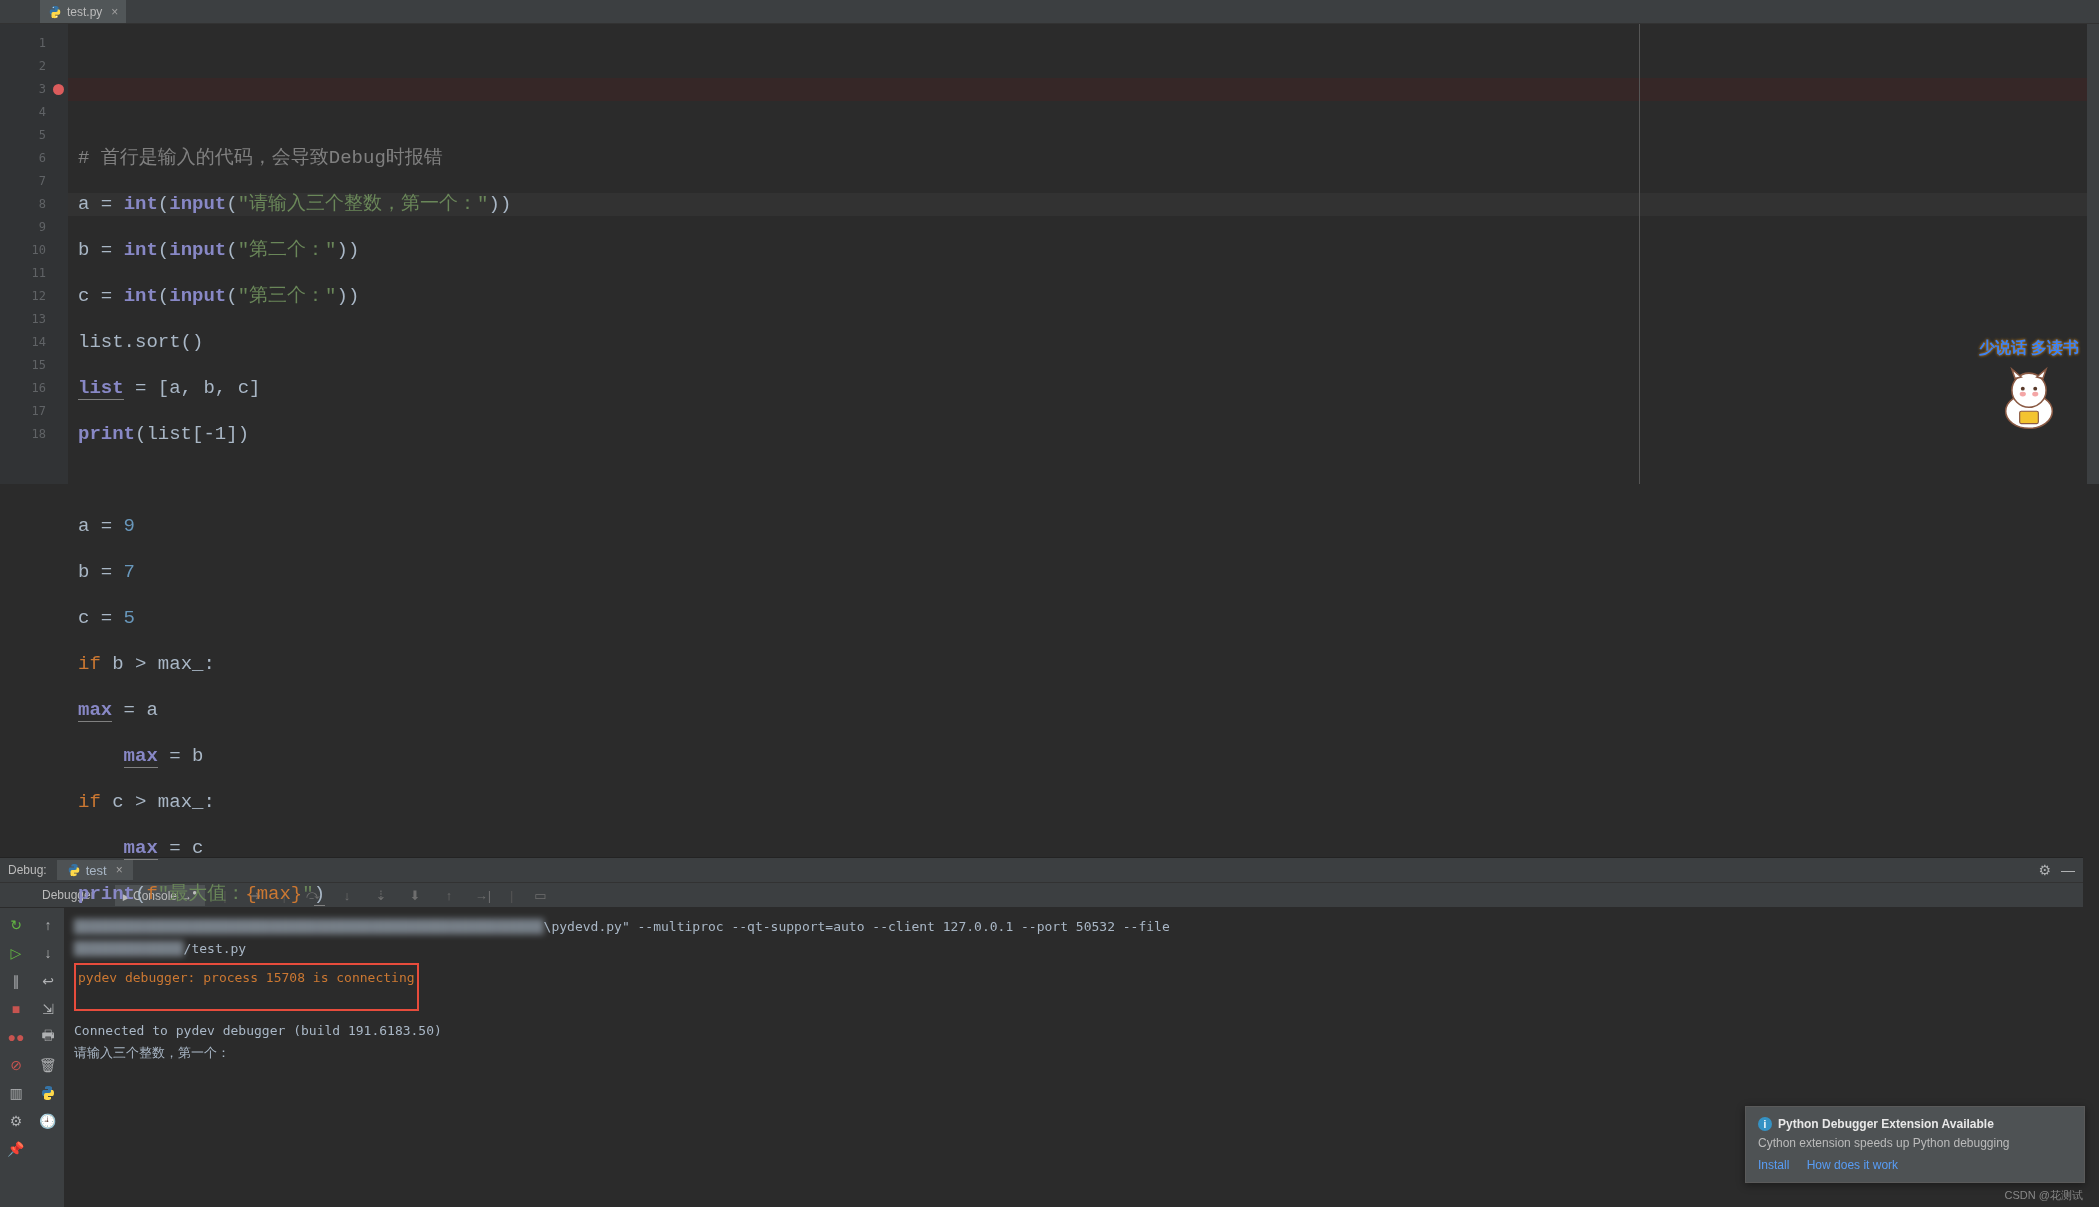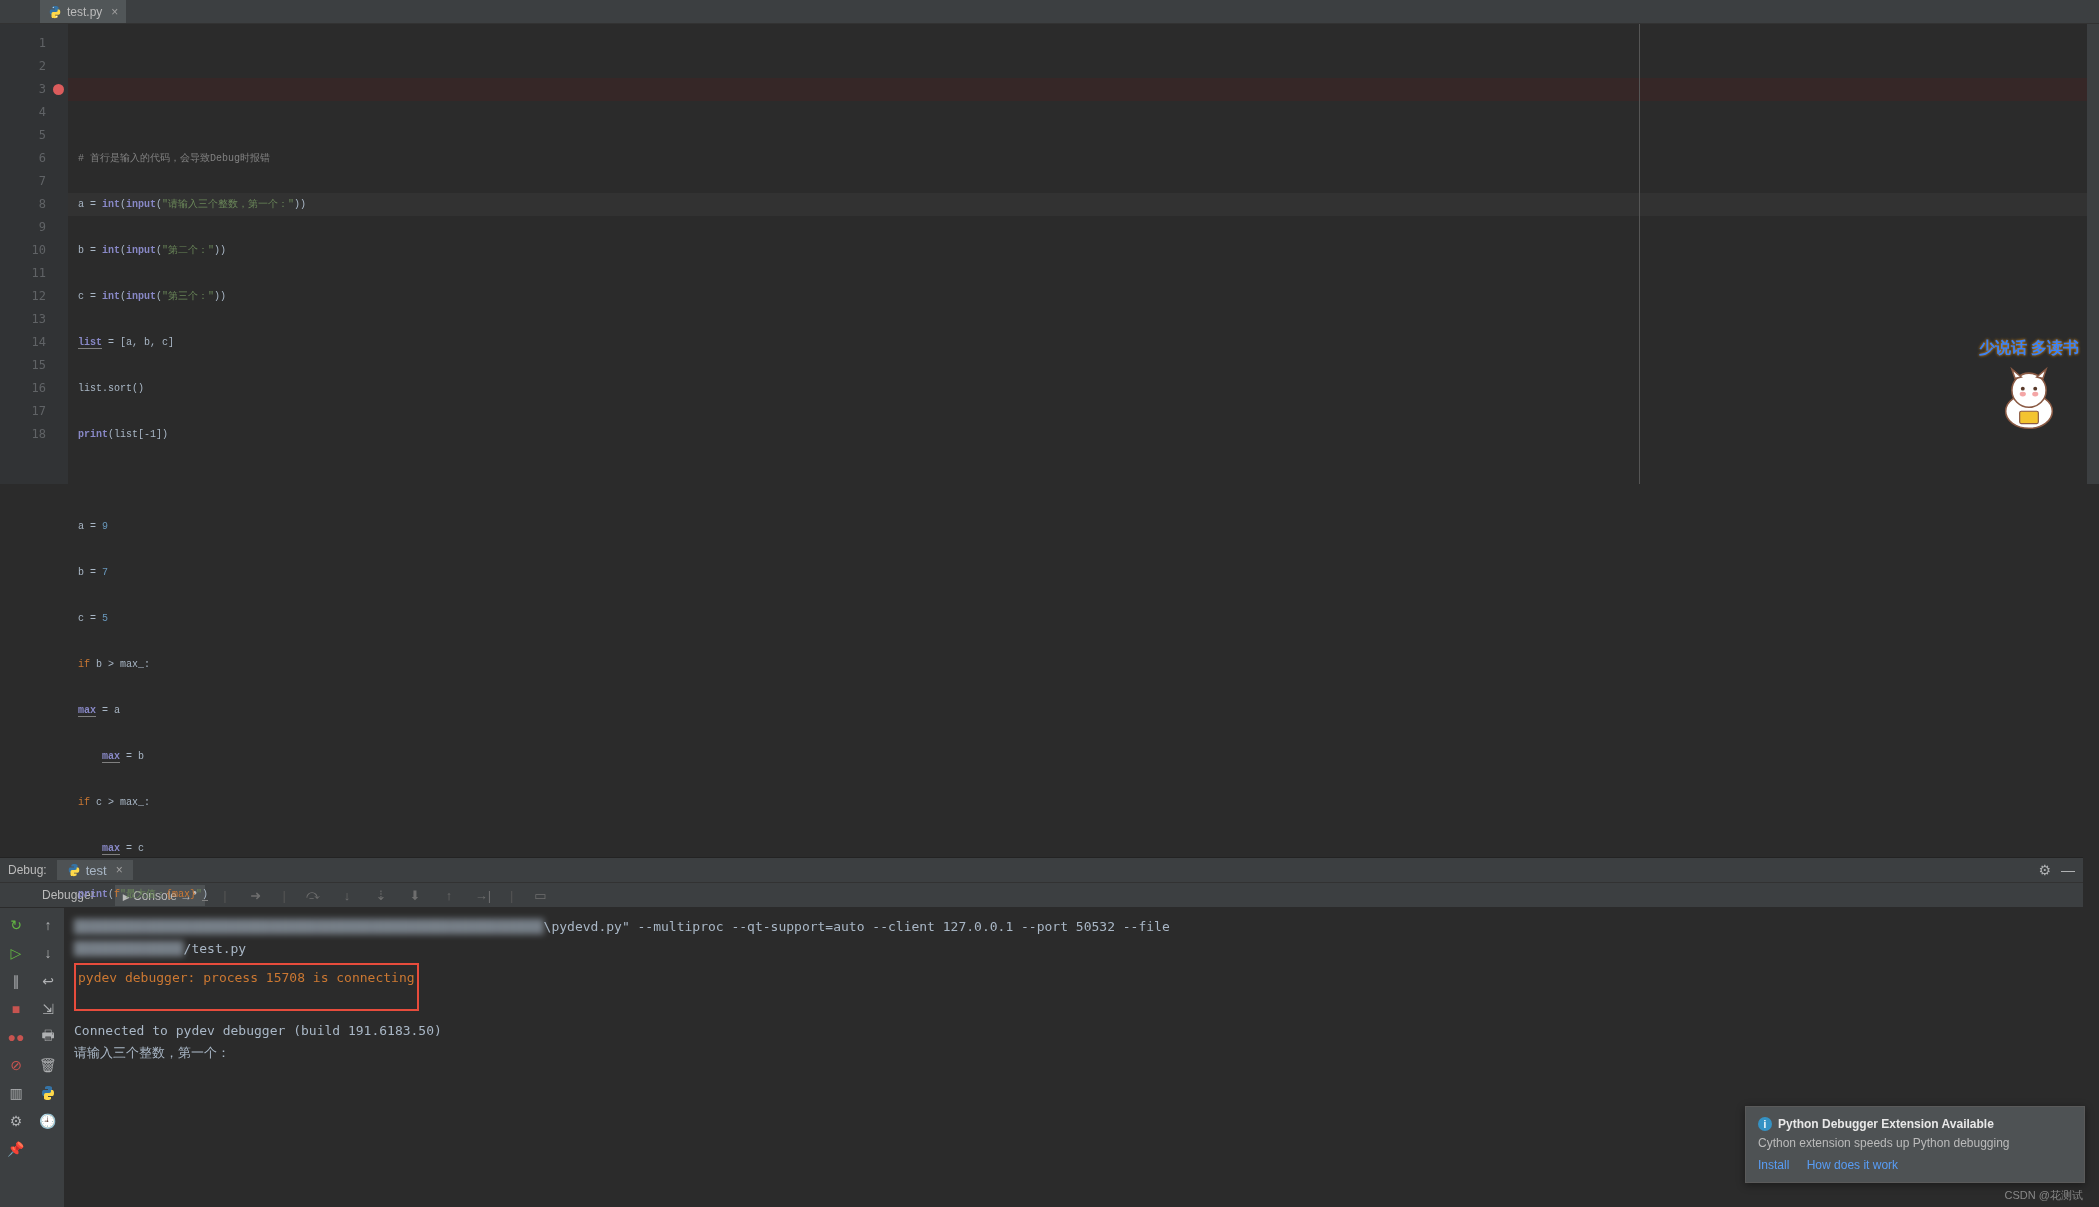--- a/index.html
+++ b/index.html
@@ -6,21 +6,21 @@
 body { background:#2b2b2b; font-family:"Microsoft YaHei","Segoe UI",sans-serif; color:#A9B7C6; font-size:13px; overflow:hidden; width:2099px; height:1207px; position:relative; }
 .tab-bar { height:24px; background:#3c3f41; display:flex; border-bottom:1px solid #323232; }
 .tab { display:flex; align-items:center; padding:0 8px; background:#4e5254; height:100%; gap:5px; font-size:12px; color:#bbb;margin-left:40px; }
 .tab.active { background:#515658; }
 .py-icon { width:14px; height:14px; display:inline-block; }
 .close-x { color:#a0a0a0; font-size:12px; padding-left:4px; cursor:pointer; }
 .editor { display:flex; height:460px; background:#2b2b2b; position:relative; }
 .gutter { width:68px; background:#313335; padding-top:8px; text-align:right; font-family:Consolas,monospace; font-size:12px; color:#606366; position:relative; overflow:hidden;}
 .gutter .ln { height:23px; line-height:23px; padding-right:22px; position:relative; }
 .bp { position:absolute; right:4px; top:6px; width:11px; height:11px; background:#db5c5c; border-radius:50%; }
-.code { flex:1; padding:8px 0 0 10px; font-family:Consolas,"Courier New",monospace; font-size:10px; line-height:23px; white-space:pre; position:relative; }
+.code { flex:1; padding:8px 0 0 10px; font-family:Consolas,"Courier New",monospace; font-size:19px; line-height:23px; white-space:pre; position:relative; }
 .code-line { height:23px; }
 .hl-line { position:absolute; left:0; right:0; height:23px; background:rgba(61,36,36,0.6); z-index:0; }
 .caret-line { position:absolute; left:0; right:0; height:23px; background:#323232; z-index:0; }
 .code-content { position:relative; z-index:1; }
 .cmt { color:#808080; }
 .kw { color:#CC7832; }
 .fn { color:#8888C6;font-weight:bold; }
 .str { color:#6A8759; }
 .num { color:#6897BB; }
 .var { color:#A9B7C6; }
@@ -94,22 +94,22 @@
     <div class="ln">18</div>
   </div>
   <div class="code">
     <div class="hl-line" style="top:54px;"></div>
     <div class="caret-line" style="top:169px;"></div>
     <div class="code-content">
 <div class="code-line"><span class="cmt"># 首行是输入的代码，会导致Debug时报错</span></div>
 <div class="code-line"><span class="var">a</span><span> = </span><span class="fn">int</span>(<span class="fn">input</span>(<span class="str">"请输入三个整数，第一个："</span>))</div>
 <div class="code-line"><span class="var">b</span> = <span class="fn">int</span>(<span class="fn">input</span>(<span class="str">"第二个："</span>))</div>
 <div class="code-line"><span class="var">c</span> = <span class="fn">int</span>(<span class="fn">input</span>(<span class="str">"第三个："</span>))</div>
+<div class="code-line"><span>list.sort()</span></div>
 <div class="code-line"><span class="fn wl">list</span><span> = [a, b, c]</span></div>
-<div class="code-line"><span>list.sort()</span></div>
 <div class="code-line"><span class="fn">print</span><span>(list[-1])</span></div>
 <div class="code-line"></div>
 <div class="code-line"><span>a = </span><span class="num">9</span></div>
 <div class="code-line"><span>b = </span><span class="num">7</span></div>
 <div class="code-line"><span>c = </span><span class="num">5</span></div>
 <div class="code-line"><span class="kw">if </span><span>b &gt; max_:</span></div>
 <div class="code-line"><span class="fn wl">max</span><span> = a</span></div>
 <div class="code-line">    <span class="fn wl">max</span><span> = b</span></div>
 <div class="code-line"><span class="kw">if </span><span>c &gt; max_:</span></div>
 <div class="code-line">    <span class="fn wl">max</span><span> = c</span></div>

